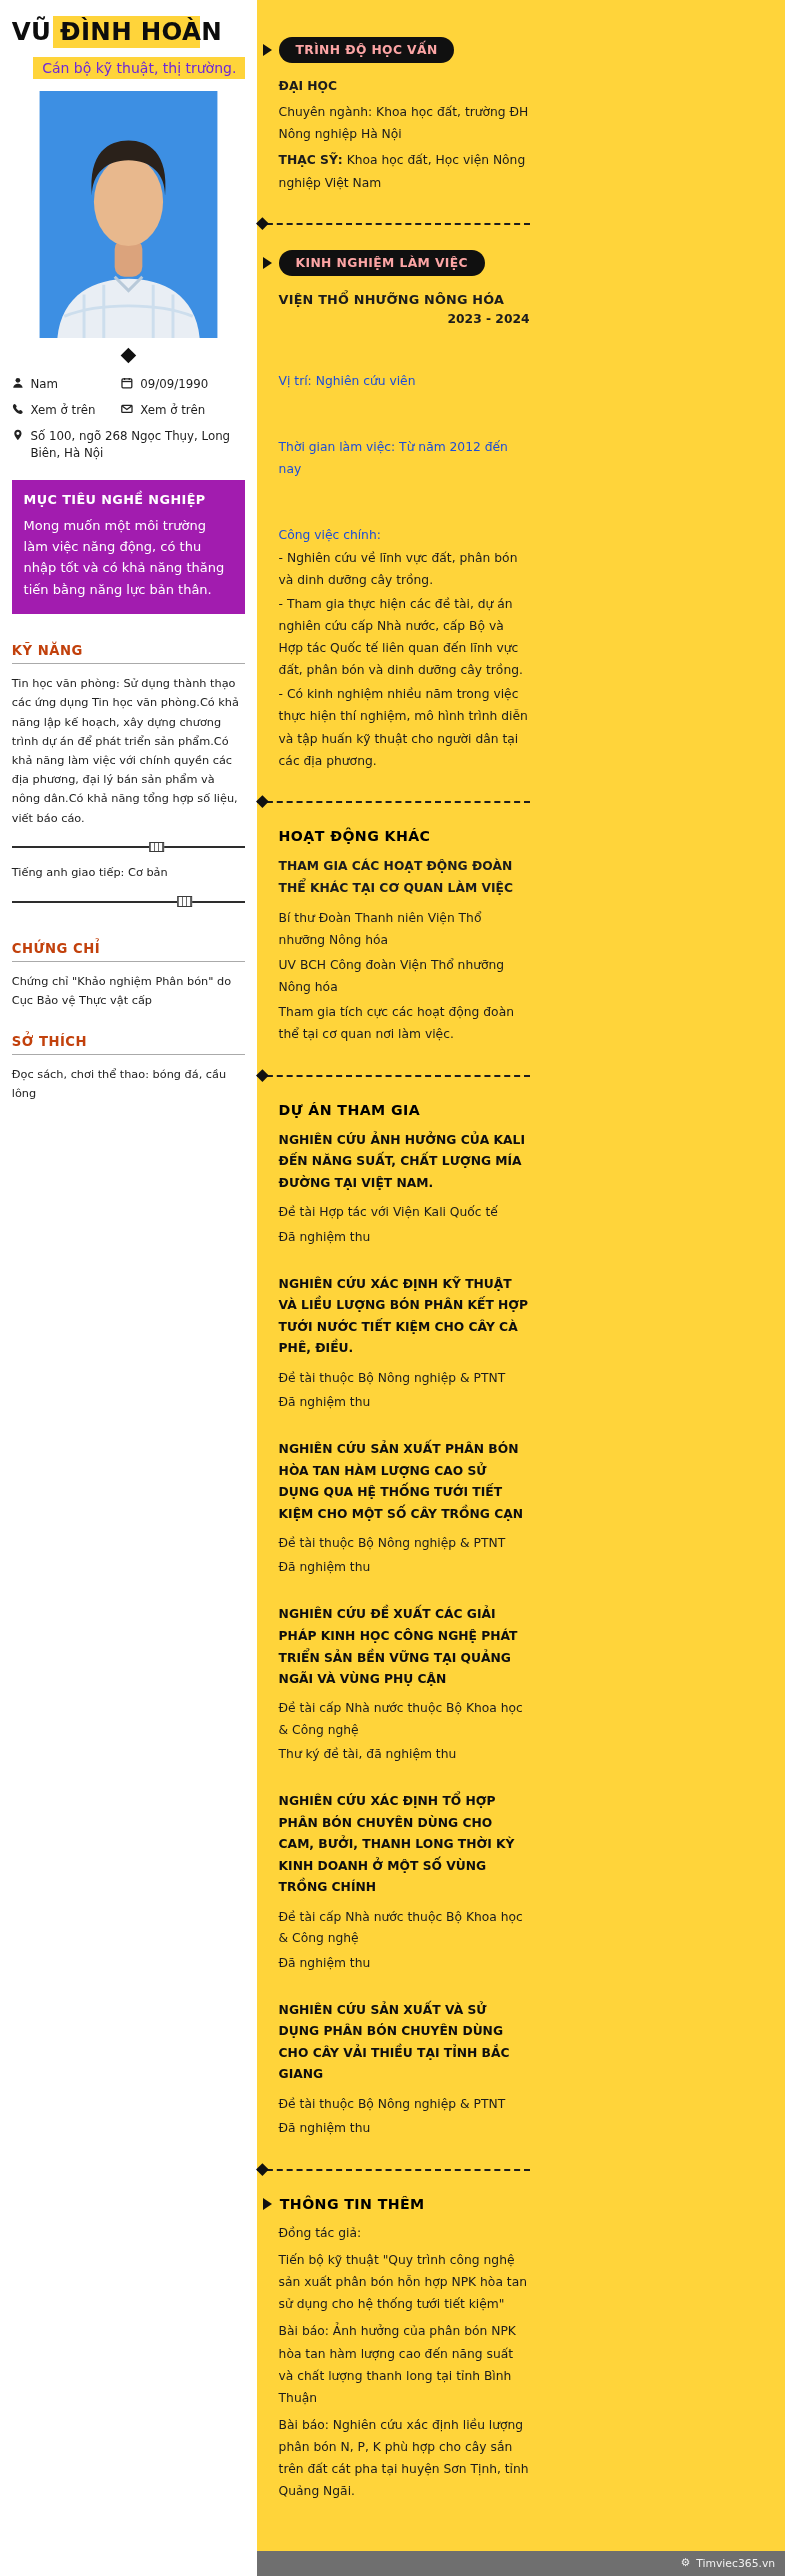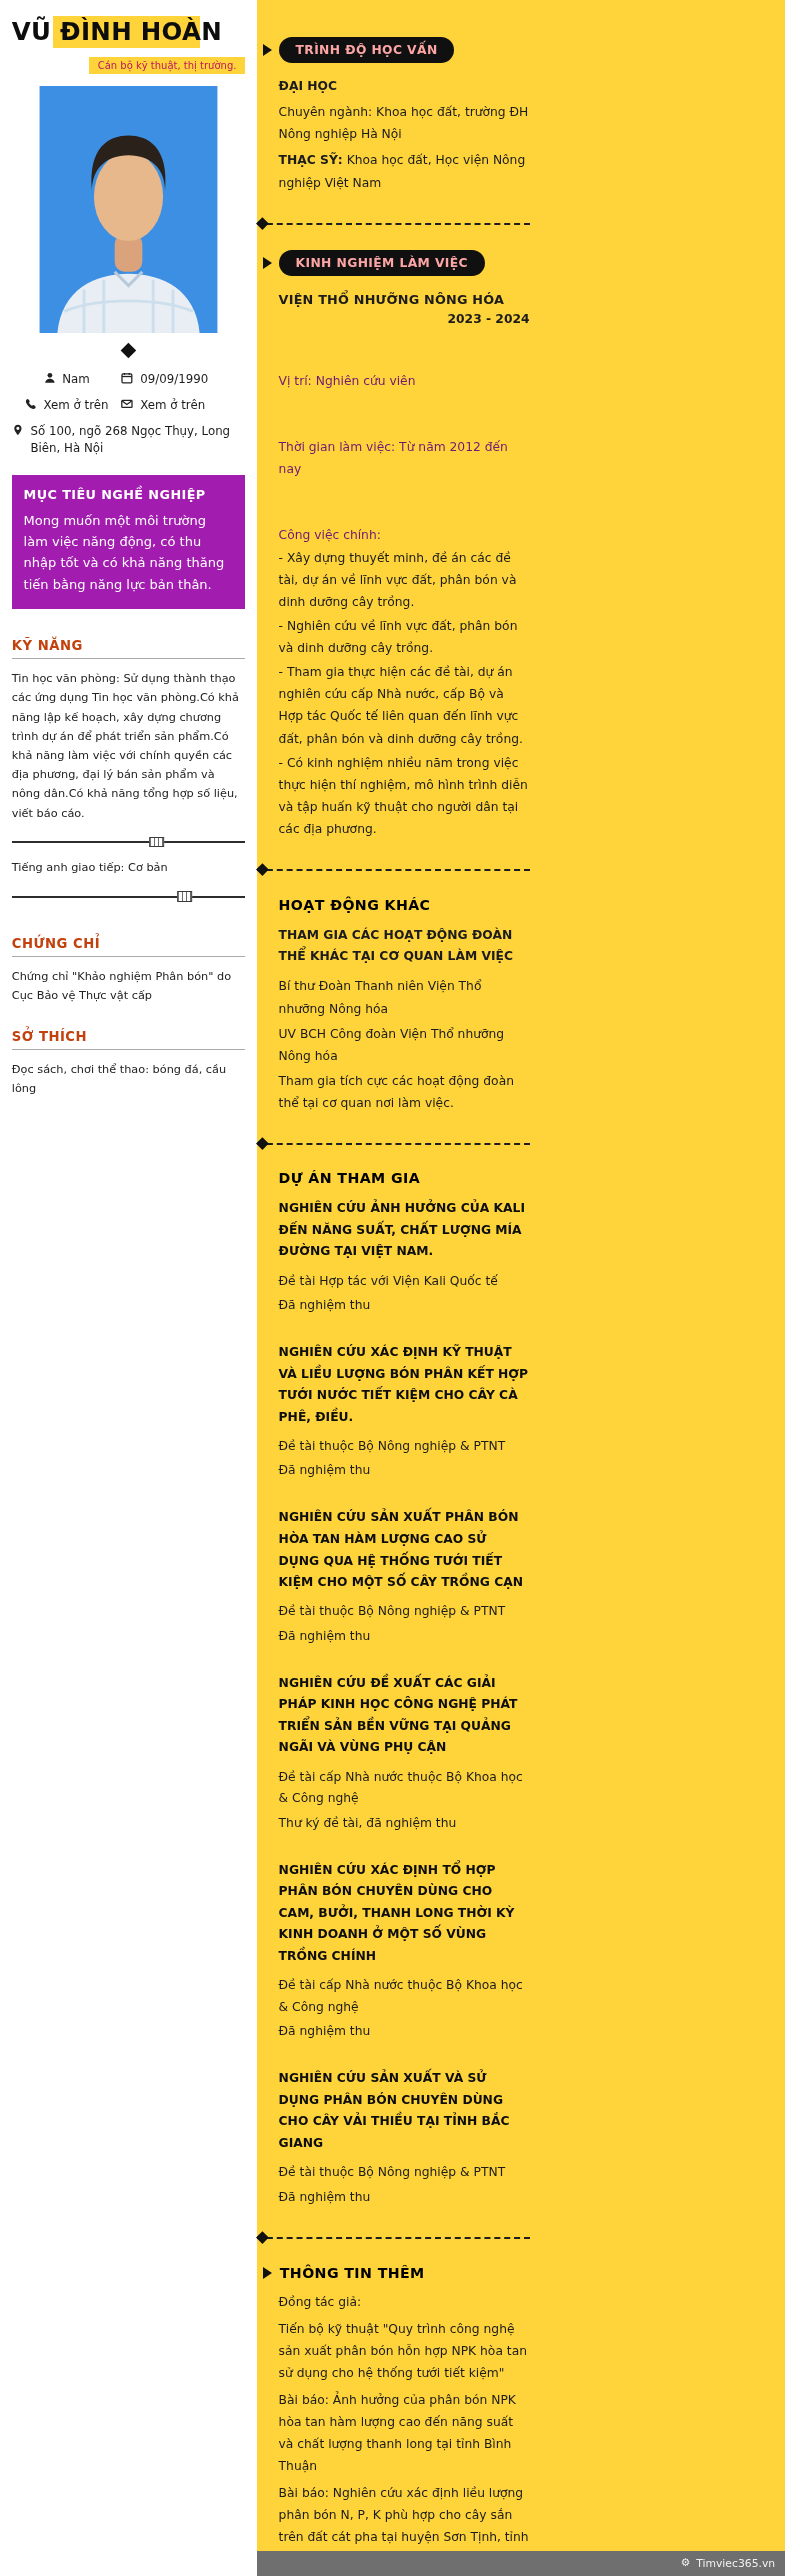--- a/index.html
+++ b/index.html
@@ -10,28 +10,28 @@
   }
   .page { display:flex; width:785px; height:2576px; }
 
   
   .left { width:257px; min-width:257px; background:#fff; padding:13.7px 11.8px 19.6px 11.8px; display:flex; flex-direction:column; }
   .candidate-name {
     font-size:24.5px; font-weight:bold; letter-spacing:0.3px; color:#0d0d0d; line-height:1.3;
     background:linear-gradient(90deg, transparent 0 41px, #ffd43a 41px 188px, transparent 188px 100%);
     margin:2px 0 9.8px 0; white-space:nowrap;
   }
-  .job-title { align-self:flex-end; background:#ffd43a; color:#be185d; font-size:10px; padding:2.9px 8.8px; margin-bottom:11.8px; }
+  .job-title { align-self:flex-end; background:#ffd43a; color:#6d28d9; font-size:14px; padding:2.9px 8.8px; margin-bottom:11.8px; }
   .photo { width:179px; height:247px; margin:0 auto; overflow:hidden; }
   .photo svg { display:block; }
   .diamond { width:10.8px; height:10.8px; background:#111; transform:rotate(45deg); margin:11.8px auto 15.7px auto; }
   .info-grid { display:flex; flex-direction:column; gap:8.8px; margin-bottom:17.7px; }
   .info-row { display:flex; }
   .info-cell { display:flex; align-items:flex-start; gap:6.9px; line-height:1.45; }
-  .info-cell.half1 { width:47%;justify-content:center; }
+  .info-cell.half1 { width:47%; }
   .info-cell.half2 { width:53%; }
   .ic { width:11.8px; min-width:11.8px; height:11.8px; margin-top:1px; }
   .ic svg { display:block; }
 
   .objective-box { background:#a21caf; color:#fff; padding:11.8px 11.8px 13.7px 11.8px; margin-bottom:5.9px; }
   .objective-box .obj-title { font-weight:bold; font-size:12.8px; letter-spacing:0.4px; margin-bottom:7.9px; }
   .objective-box p { font-size:13px; line-height:1.65; }
 
   .l-head { font-size:13.2px; font-weight:bold; letter-spacing:0.5px; color:#c2410c;
     border-bottom:1px solid #aaaaaa; padding-bottom:4.9px; margin:23.6px 0 9.8px 0; }
@@ -46,21 +46,21 @@
   
   .right { flex:1; background:#ffd43a; position:relative; padding:37px 0 59px 21.6px; font-size:12.3px; }
   .r-content { width:251px; }
   .badge-row { display:flex; align-items:center; gap:6.9px; margin-left:-15.7px; margin-bottom:13.7px; }
   .tri-right { width:0; height:0; border-left:9.8px solid #111; border-top:6.9px solid transparent; border-bottom:6.9px solid transparent; }
   .badge { background:#101010; color:#fca5a5; font-weight:bold; font-size:12.3px; letter-spacing:0.4px;
     padding:5.9px 16.7px; border-radius:14.7px; white-space:nowrap; }
   .r-head { font-size:14.2px; font-weight:bold; letter-spacing:0.4px; color:#000000; margin-bottom:11.8px; }
   .head-row { display:flex; align-items:center; gap:7.9px; margin-left:-15.7px; margin-bottom:10px; }
   .head-row .r-head { margin-bottom:0; }
-  .r-text { line-height:1.8; color:#701a75;margin-top:44px; }
+  .r-text { line-height:1.8; color:#1d4ed8;margin-top:44px; }
   .company { font-weight:bold; font-size:12.8px; letter-spacing:0.2px; line-height:1.6; }
   .period { font-weight:bold; text-align:right; margin:2px 0 9.8px 0; }
   .task { line-height:1.8; margin-bottom:2px; }
   .divider { position:relative; width:273px; margin:29px 0 25.5px -21.6px; border-top:2px dashed #1d1d1d; }
   .divider .dia { position:absolute; left:1px; top:-5.9px; width:8.8px; height:8.8px; background:#111; transform:rotate(45deg); }
   .edu-label { font-weight:bold; margin-bottom:3.9px; line-height:1.7; }
   .edu-line { line-height:1.8; margin-bottom:3.9px; }
   .act-title { font-weight:bold; line-height:1.75; margin-bottom:7.9px; }
   .act-line { line-height:1.8; margin-bottom:2.9px; }
   .project { margin-bottom:25.5px; }
@@ -193,21 +193,20 @@
       <section>
         <div class="badge-row">
           <span class="tri-right"></span>
           <div class="badge">KINH NGHIỆM LÀM VIỆC</div>
         </div>
         <p class="company">VIỆN THỔ NHƯỠNG NÔNG HÓA</p>
         <p class="period">2023 - 2024</p>
         <p class="r-text">Vị trí: Nghiên cứu viên</p>
         <p class="r-text">Thời gian làm việc: Từ năm 2012 đến nay</p>
         <p class="r-text">Công việc chính:</p>
-        <p class="task">- Xây dựng thuyết minh, đề án các đề tài, dự án về lĩnh vực đất, phân bón và dinh dưỡng cây trồng.</p>
         <p class="task">- Nghiên cứu về lĩnh vực đất, phân bón và dinh dưỡng cây trồng.</p>
         <p class="task">- Tham gia thực hiện các đề tài, dự án nghiên cứu cấp Nhà nước, cấp Bộ và Hợp tác Quốc tế liên quan đến lĩnh vực đất, phân bón và dinh dưỡng cây trồng.</p>
         <p class="task">- Có kinh nghiệm nhiều năm trong việc thực hiện thí nghiệm, mô hình trình diễn và tập huấn kỹ thuật cho người dân tại các địa phương.</p>
       </section>
 
       <div class="divider">
           <span class="dia"></span>
         </div>
 
       <section>

